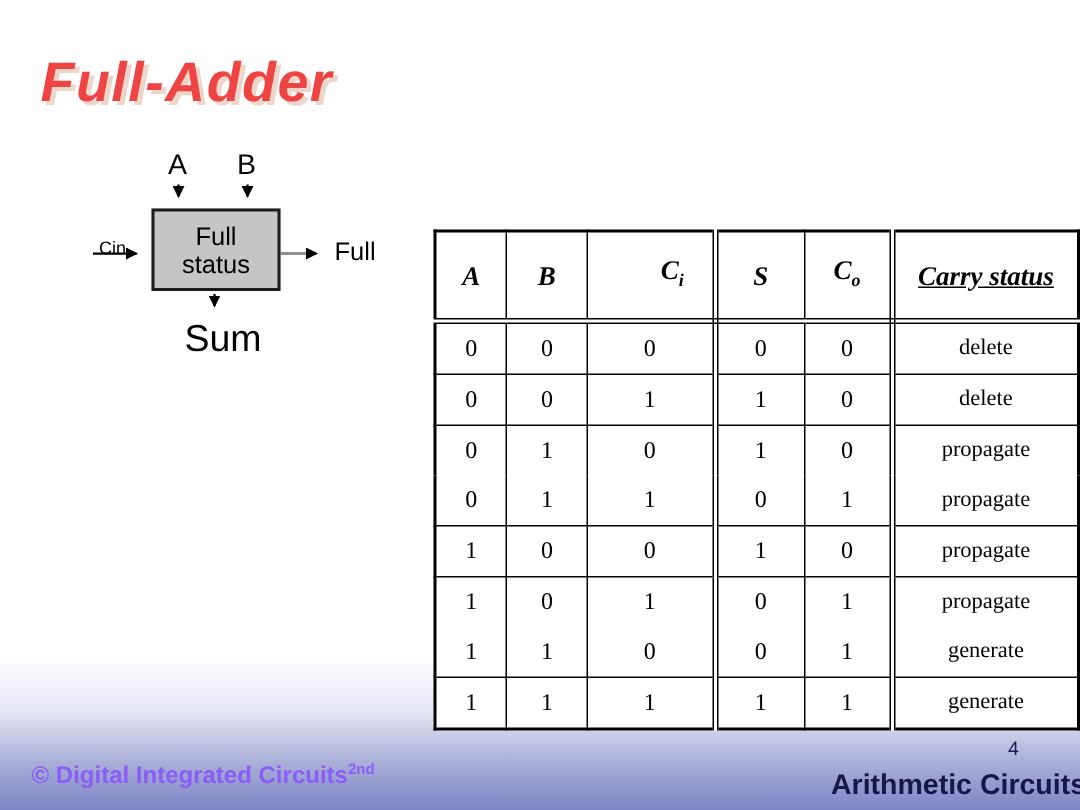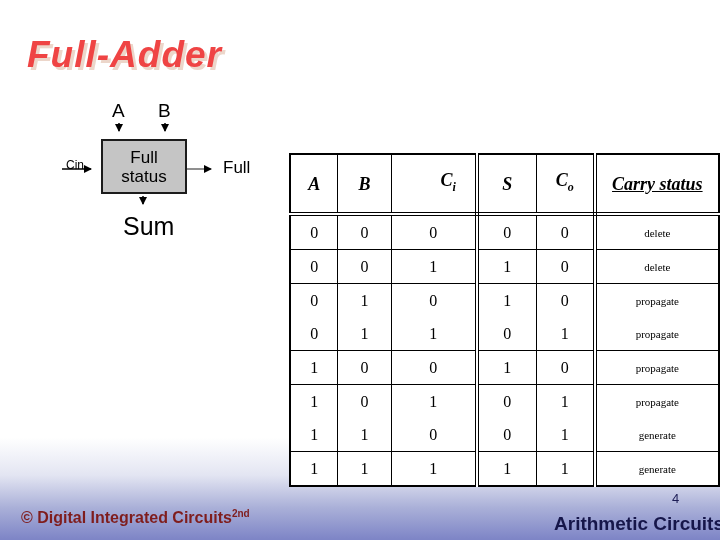--- a/index.html
+++ b/index.html
@@ -43,34 +43,34 @@
   .truth-table th, .truth-table td {
     border-left:1px solid #000; border-right:1px solid #000;
     text-align:center; vertical-align:middle; overflow:hidden;
   }
   .truth-table th {
     height:55px; font-style:italic; font-weight:bold; font-size:18px; line-height:20px;
   }
   .truth-table th sub { font-size:12px; }
   .truth-table thead th { border-bottom:4px double #000; }
   .truth-table td { height:31px; font-size:16px; }
-  .truth-table td.status { font-size:11px; }
+  .truth-table td.status { font-size:15px; }
   .truth-table tr.hl td { border-bottom:1px solid #000; }
   .truth-table th.dbl, .truth-table td.dbl { border-right:4px double #000; }
   .truth-table th:nth-child(1){ width:50px; }
   .truth-table th:nth-child(2){ width:57px; }
   .truth-table th:nth-child(3){ width:57px;padding-left:31px; }
   .truth-table th:nth-child(4){ width:63px; }
   .truth-table th:nth-child(5){ width:60px; }
   .truth-table th:nth-child(6){ width:102px; padding:0 14px;text-decoration:underline; }
 
   
   .footer-copy {
     position:absolute; left:21px; top:508px;
-    font-size:16px; font-weight:bold; color:#7f1d1d;
+    font-size:16px; font-weight:bold; color:#8b5cf6;
   }
   .footer-copy sup { font-size:10px; }
   .page-num {
     position:absolute; left:672px; top:491px;
     font-size:13px; color:#1c1c55;
   }
   .footer-course {
     position:absolute; right:-4px; top:513px;
     font-size:19px; font-weight:bold; color:#16164a; white-space:nowrap;
   }

